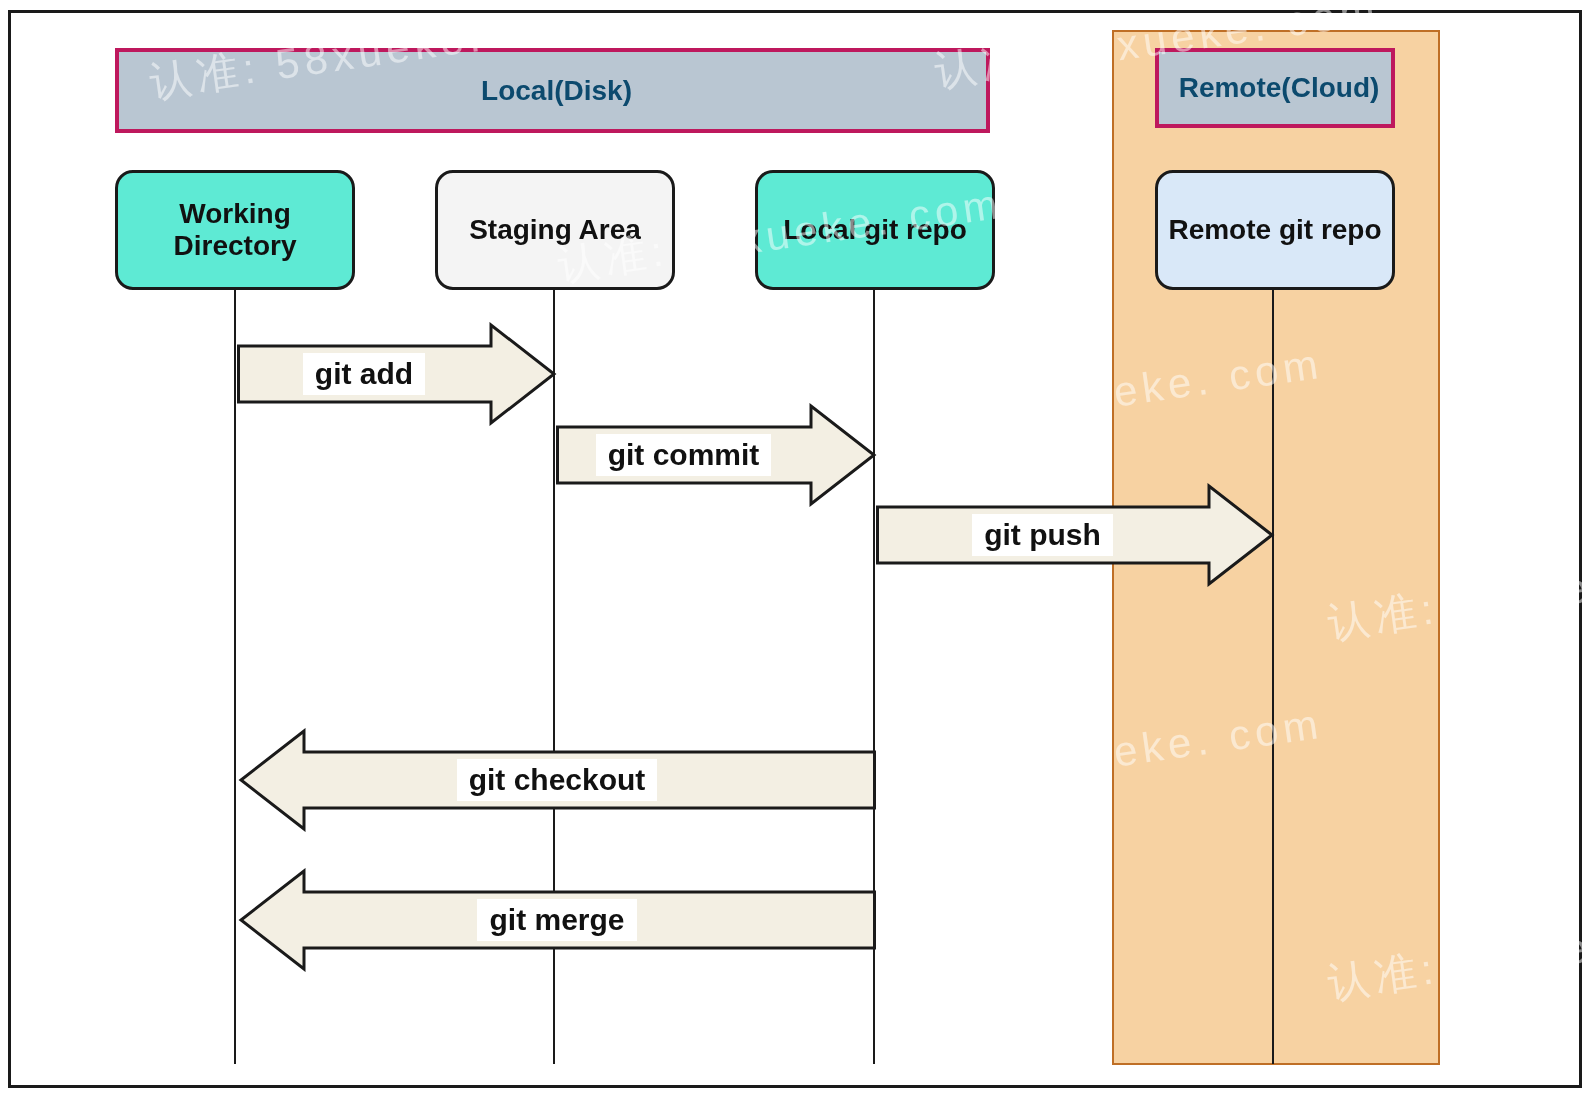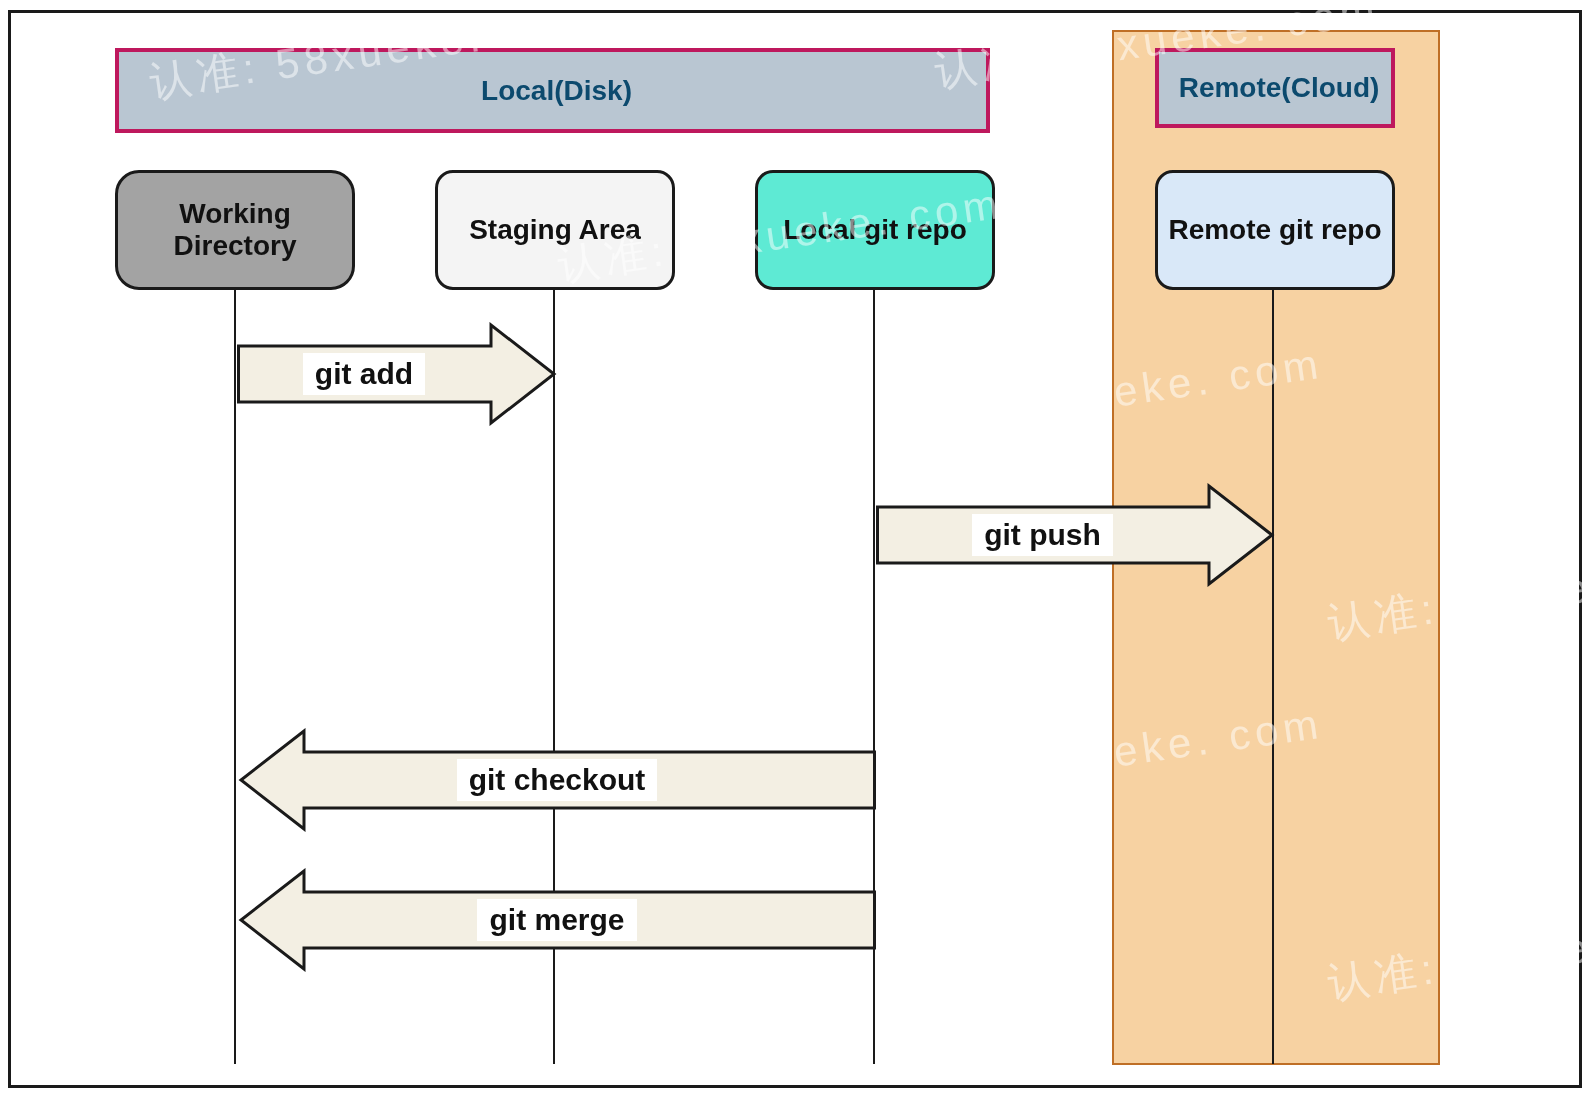--- a/index.html
+++ b/index.html
@@ -23,21 +23,21 @@
     font-size:28px;font-weight:bold;color:#0c4a6e;z-index:3;padding-left:8px;
   }
   #hdr-local{left:115px;top:48px;width:875px;height:85px;}
   #hdr-remote{left:1155px;top:48px;width:240px;height:80px;}
   .node{
     position:absolute;top:170px;height:120px;width:240px;
     border:3px solid #1a1a1a;border-radius:18px;box-sizing:border-box;
     display:flex;align-items:center;justify-content:center;
     font-size:28px;font-weight:bold;color:#111;z-index:3;text-align:center;
   }
-  #node-wd{left:115px;background:#a3a3a3;border-radius:24px;}
+  #node-wd{left:115px;background:#5eead4;}
   #node-sa{left:435px;background:#f4f4f4;}
   #node-lr{left:755px;background:#5eead4;}
   #node-rr{left:1155px;background:#d9e8f8;}
   .arrow{position:absolute;height:104px;z-index:4;}
   .arrow svg{position:absolute;left:0;top:0;display:block;}
   .arrow polygon{fill:#f3efe3;stroke:#1a1a1a;stroke-width:3;}
   .lblwrap{position:absolute;top:0;height:104px;display:flex;align-items:center;justify-content:center;}
   .lbl{background:#ffffff;padding:4px 12px;font-size:30px;font-weight:bold;color:#111;white-space:nowrap;}
   #ar-add{left:237px;top:322px;width:320px;}     #ar-add .lblwrap{left:0;width:254px;}
   #ar-commit{left:556px;top:403px;width:321px;}  #ar-commit .lblwrap{left:0;width:255px;}
@@ -93,20 +93,28 @@
 
   <div class="arrow" id="ar-add">
     <svg width="320" height="104" viewBox="0 0 320 104">
       <polygon points="1.5,24 254,24 254,3 317,52 254,101 254,80 1.5,80"></polygon>
     </svg>
     <div class="lblwrap">
       <span class="lbl">git add</span>
     </div>
   </div>
 
+  <div class="arrow" id="ar-commit">
+    <svg width="321" height="104" viewBox="0 0 321 104">
+      <polygon points="1.5,24 255,24 255,3 318,52 255,101 255,80 1.5,80"></polygon>
+    </svg>
+    <div class="lblwrap">
+      <span class="lbl">git commit</span>
+    </div>
+  </div>
 
   <div class="arrow" id="ar-push">
     <svg width="399" height="104" viewBox="0 0 399 104">
       <polygon points="1.5,24 333,24 333,3 396,52 333,101 333,80 1.5,80"></polygon>
     </svg>
     <div class="lblwrap">
       <span class="lbl">git push</span>
     </div>
   </div>
 

